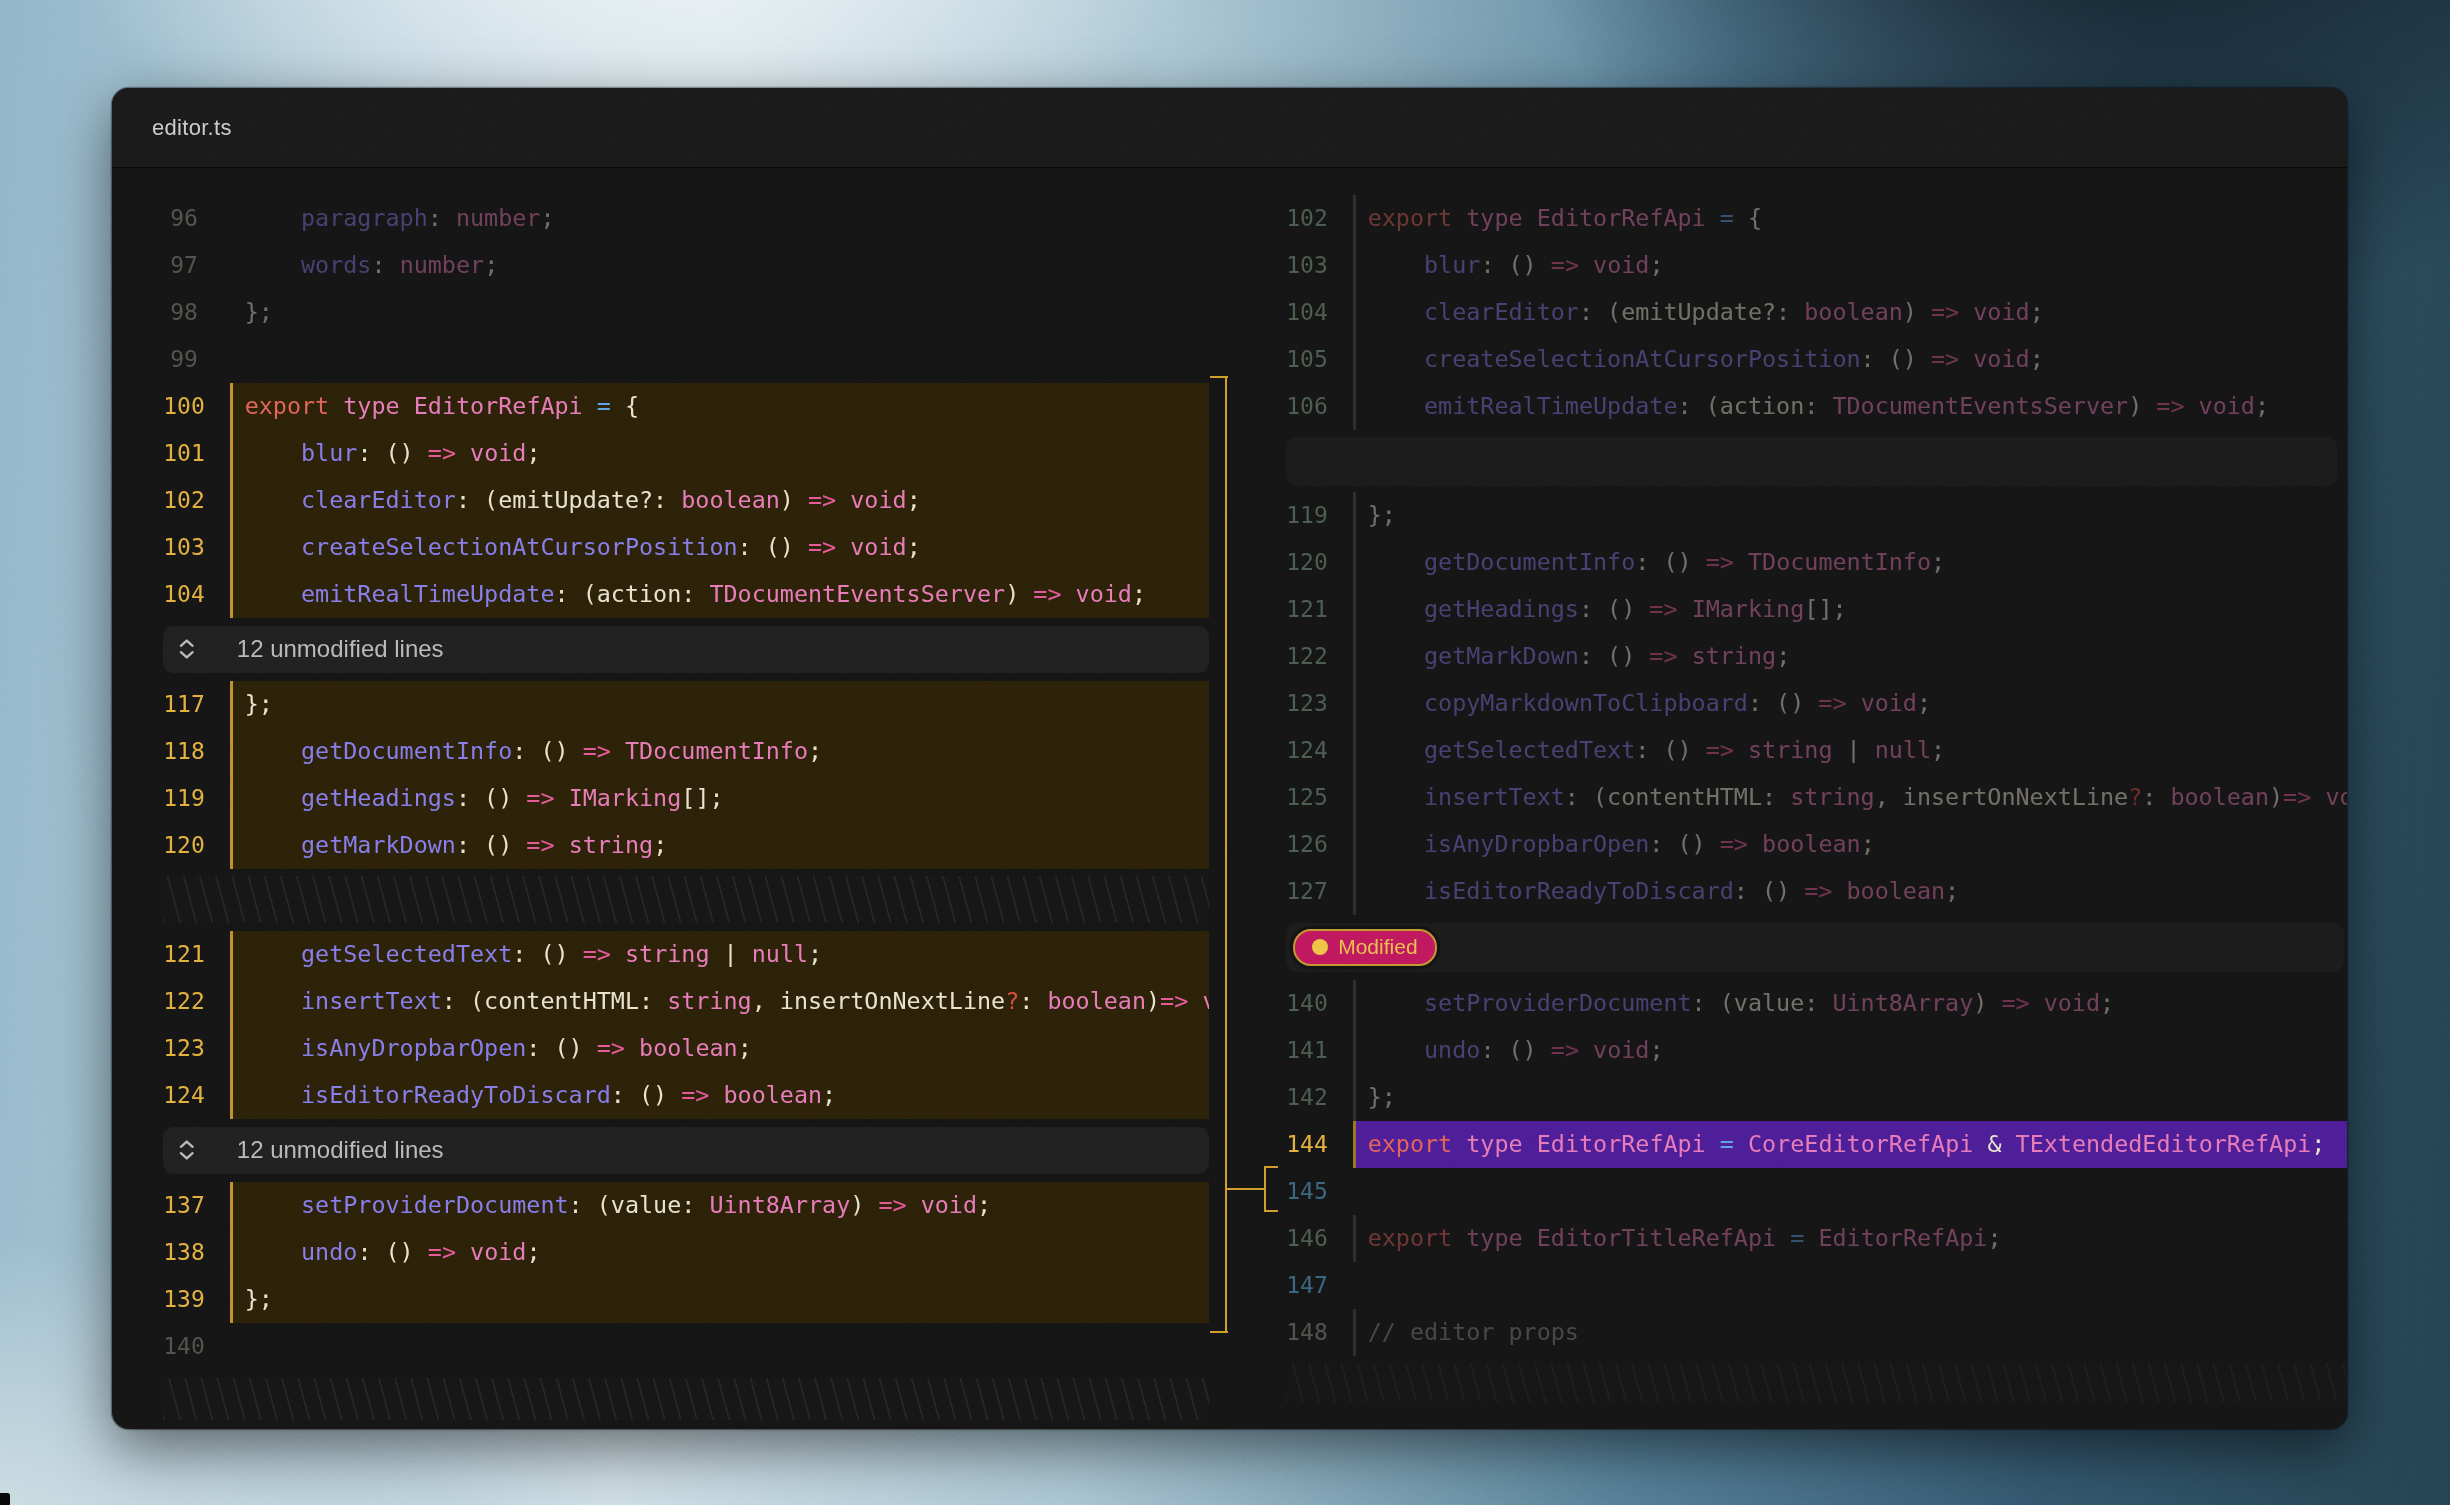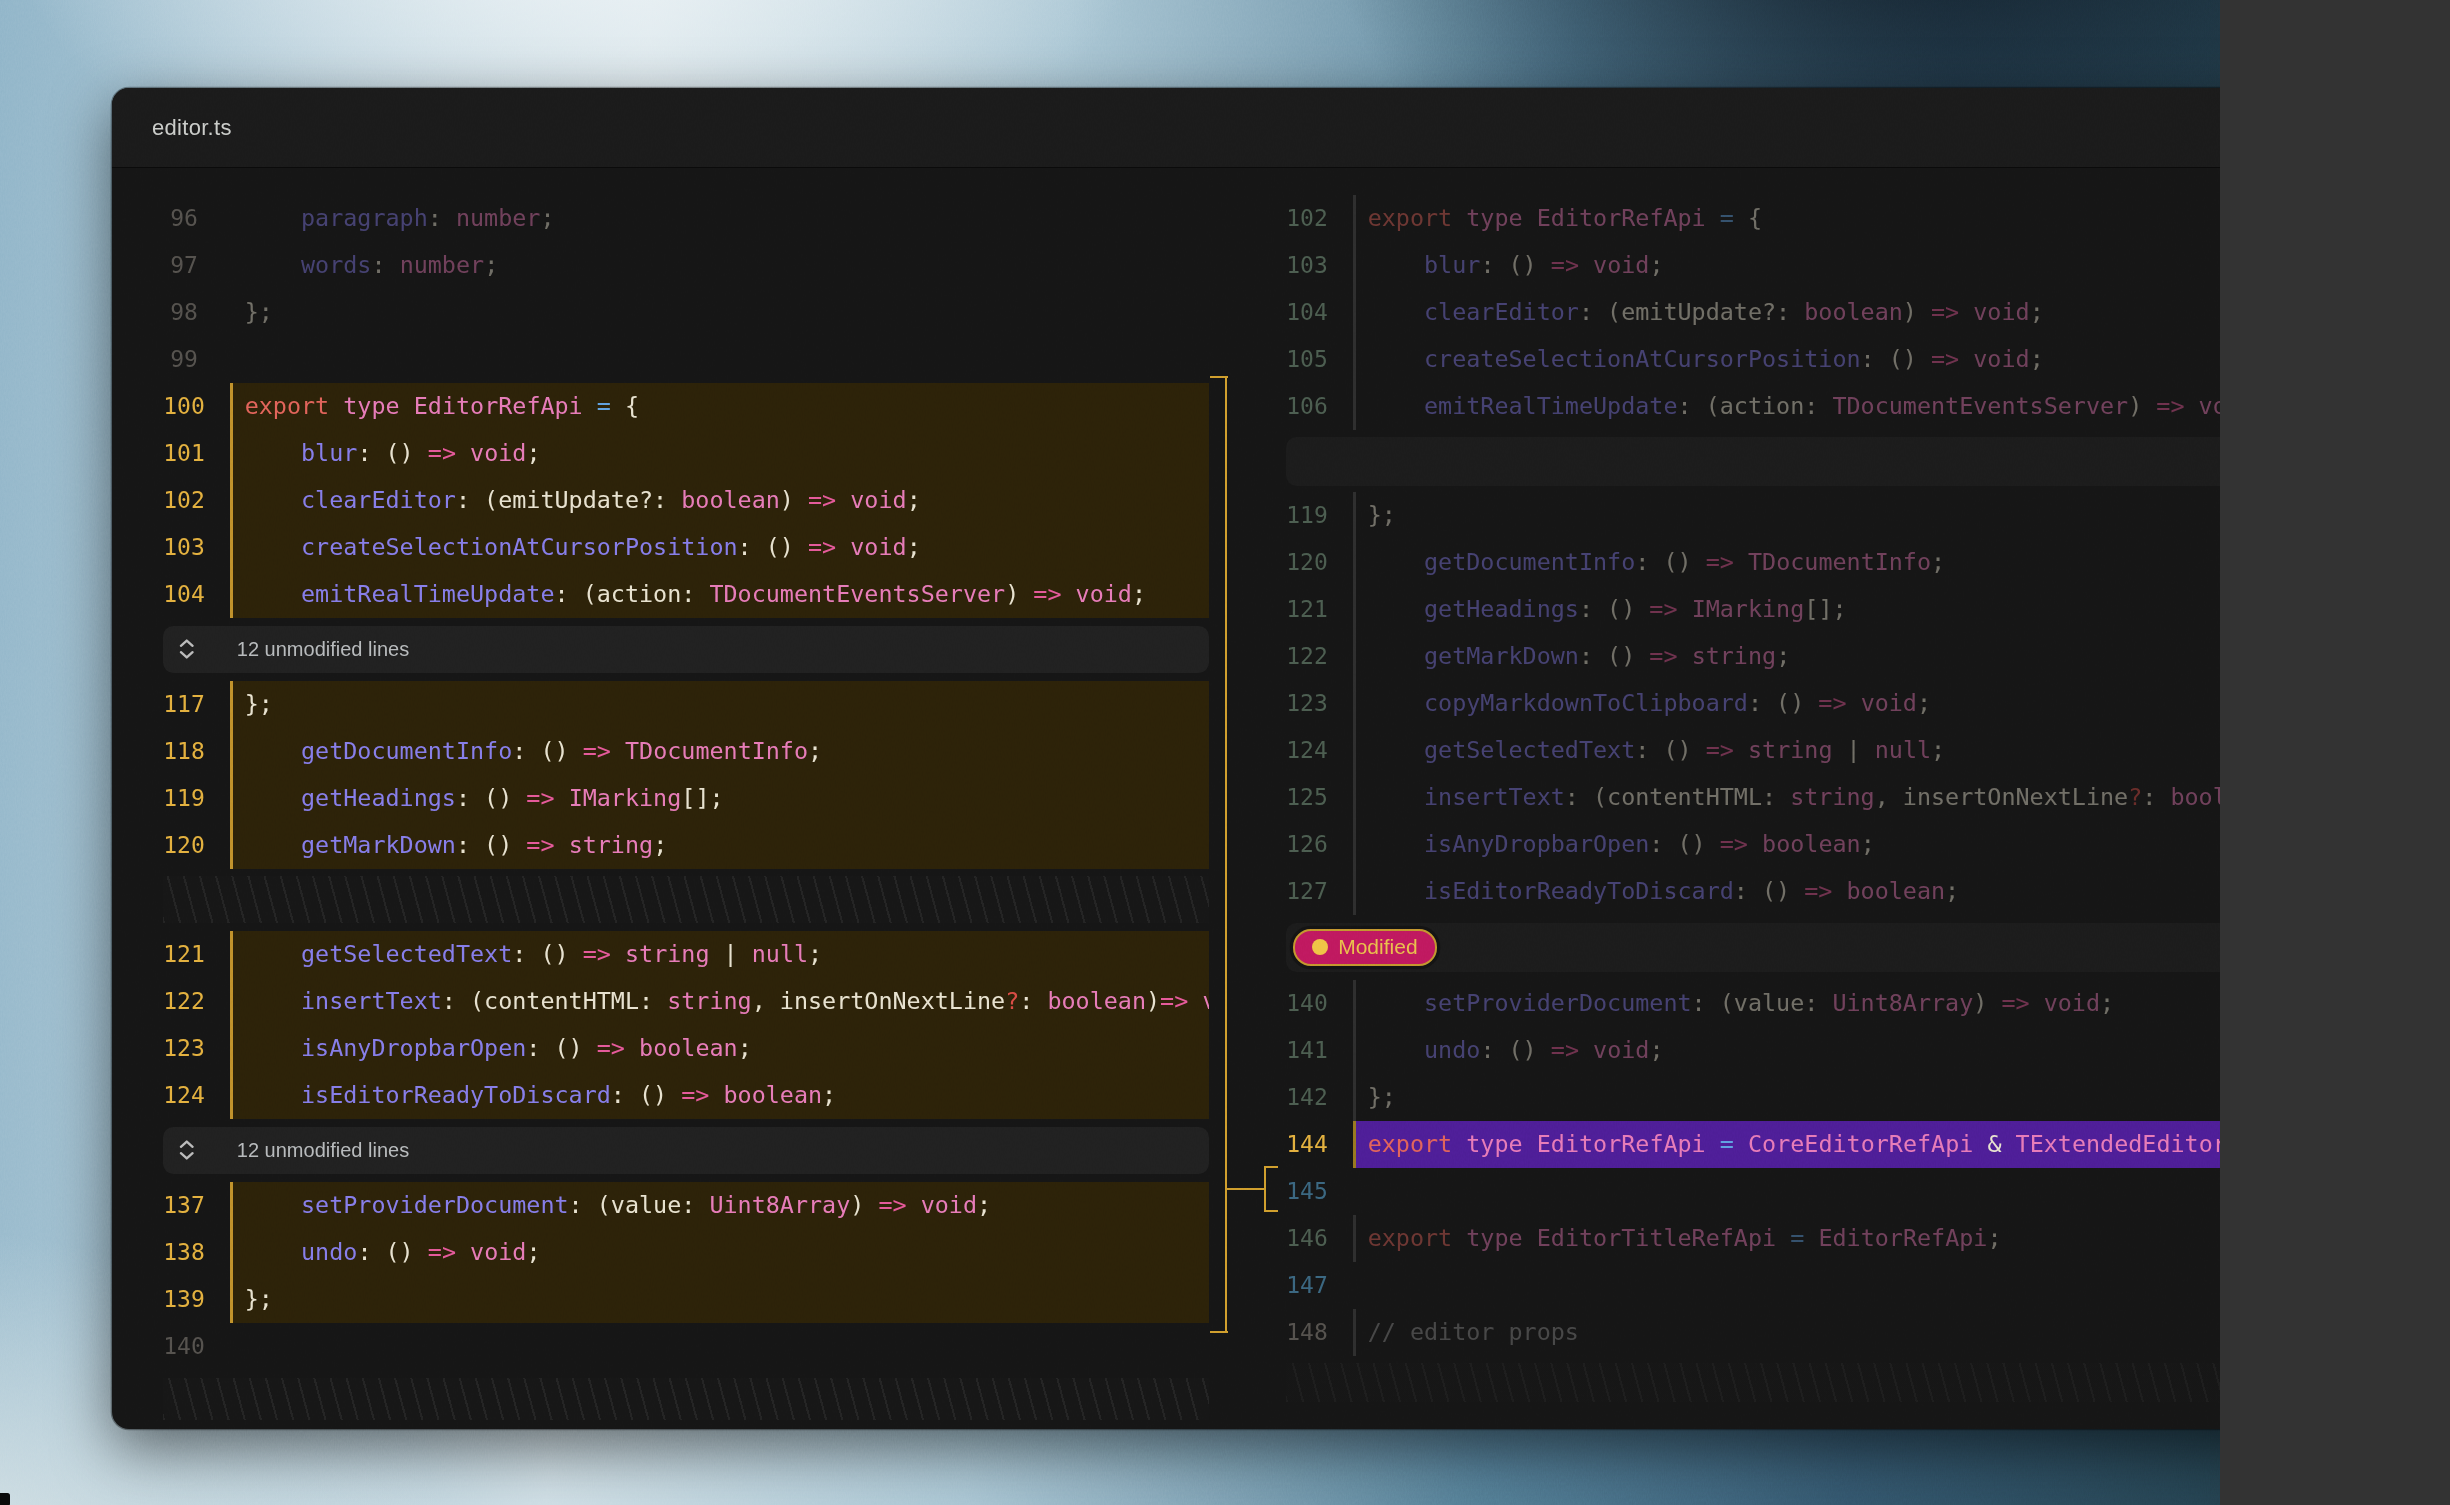--- a/index.html
+++ b/index.html
@@ -1,16 +1,16 @@
 <!DOCTYPE html>
 <html style="font-size:10.4px"><head>
 <meta charset="utf-8">
 <style>
   html,body{margin:0;padding:0;width:2450px;height:1506px;overflow:hidden;background:#333;}
-  .page{position:relative;width:2220px;height:1506px;overflow:hidden;
+  .page{position:relative;width:2450px;height:1506px;overflow:hidden;
     font-family:"Liberation Sans","DejaVu Sans",sans-serif;}
   
   .backdrop{position:absolute;inset:0;
     background:
       radial-gradient(1040px 650px at 26% -8%, rgba(242,247,249,1), rgba(242,247,249,0) 56%),
       radial-gradient(1170px 780px at -6% 108%, rgba(233,239,238,1), rgba(233,239,238,0) 52%),
       radial-gradient(975px 845px at 86% -12%, rgba(11,19,27,1), rgba(11,19,27,0) 62%),
       linear-gradient(94deg,#8fb4c8 0%,#cfdfe6 28%,#a9c6d4 46%,#537d95 68%,#33566d 84%,#24414f 100%);}
   .grain{position:absolute;inset:0;width:100%;height:100%;opacity:.14;mix-blend-mode:overlay;pointer-events:none;z-index:60;}
   
@@ -37,21 +37,21 @@
   .tk-ty{color:#e678b6;}     
   .tk-p{color:#837ae8;}      
   .tk-pn{color:#e7e1ce;}     
   .tk-op{color:#e45797;}     
   .tk-eq{color:#5e9fe0;}     
   .tk-q{color:#d94a43;}      
   .tk-c{color:#888888;}      
   
   .banner{height:47px;margin:7.8px 0;background:#202020;border-radius:10.4px;display:flex;align-items:center;padding-left:14.3px;}
   .unfold{width:19.5px;height:22px;flex:none;margin-right:40px;display:flex;align-items:center;}
-  .banner-label{font-size:20px;color:#b5b8ba;}
+  .banner-label{font-size:24px;color:#b5b8ba;}
   .band{height:49px;margin:6.5px 0;background:#1b1b1b;border-radius:10.4px;width:1051px;}
   .modbanner{height:49px;margin:7.8px 0;background:#1b1b1b;border-radius:10.4px;width:1051px;display:flex;align-items:center;padding-left:6.5px;}
   .pill{display:inline-flex;align-items:center;gap:9.8px;height:32.5px;padding:0 17.6px;border:2px solid #c2942d;
     border-radius:18px;background:#be185d;box-shadow:0 0 0 3.3px rgba(0,0,0,.28);}
   .pill-dot{width:16.3px;height:16.3px;border-radius:50%;background:#efc244;}
   .pill-label{font-size:21px;color:#e9bd4a;}
   .hatch{height:47px;margin:7.8px 0;
     background:repeating-linear-gradient(75deg,#232323 0 2px,#161616 2px 15.6px);}
   .hatch.faint{opacity:.55;}
   

